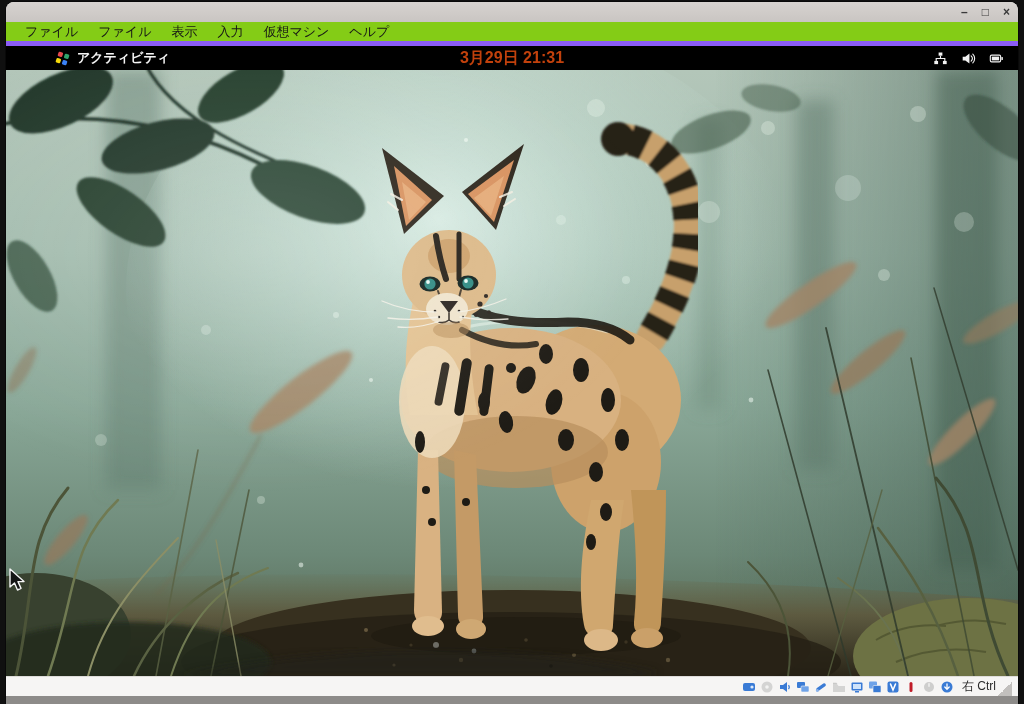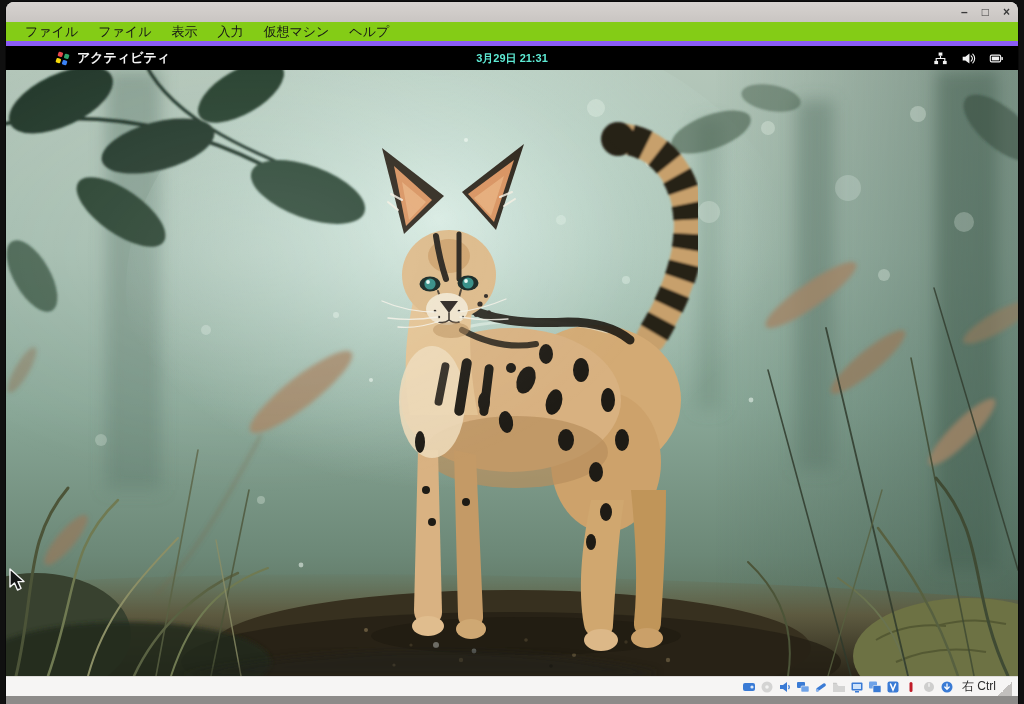--- a/index.html
+++ b/index.html
@@ -20,22 +20,22 @@
   .menubar { height:24px; background:#84cc16; display:flex; align-items:center;
     padding-left:10px; gap:2px; border-bottom:5px solid #8b5cf6; }
   .menubar .menu-item { font-size:13px; color:#161616; padding:2px 9px; border-radius:3px; }
 
   .vm-screen { position:relative; width:1012px; height:630px; background:#000; }
 
   .gnome-topbar { position:absolute; left:0; top:0; width:100%; height:24px; background:#000;
     display:flex; align-items:center; color:#f2f2f2; z-index:5;padding-left:39px; }
   .activities { display:flex; align-items:center; gap:7px; padding:0 10px; height:100%; }
   .activities .label { font-size:13px; font-weight:600; color:#f5f5f5; }
-  .gnome-clock { position:absolute; left:0; right:0; text-align:center; font-size:11px;
-    font-weight:600; color:#5eead4; pointer-events:none; }
+  .gnome-clock { position:absolute; left:0; right:0; text-align:center; font-size:16px;
+    font-weight:600; color:#c2410c; pointer-events:none; }
   .sysicons { margin-left:auto; display:flex; align-items:center; gap:13px; padding-right:14px; height:100%; }
   .sysicons svg { display:block; }
 
   .wallpaper { position:absolute; left:0; top:24px; width:1012px; height:606px; overflow:hidden;
     box-shadow:inset 0 0 90px rgba(15,28,22,.6); }
   .wallpaper > svg.scene { position:absolute; left:0; top:0; }
   .cursor { position:absolute; left:2px; top:498px; z-index:9; }
 
   .statusbar { height:20px; background:#f6f5f4; display:flex; align-items:center;
     justify-content:flex-end; gap:3px; padding-right:22px; border-top:1px solid #dedcda; }

